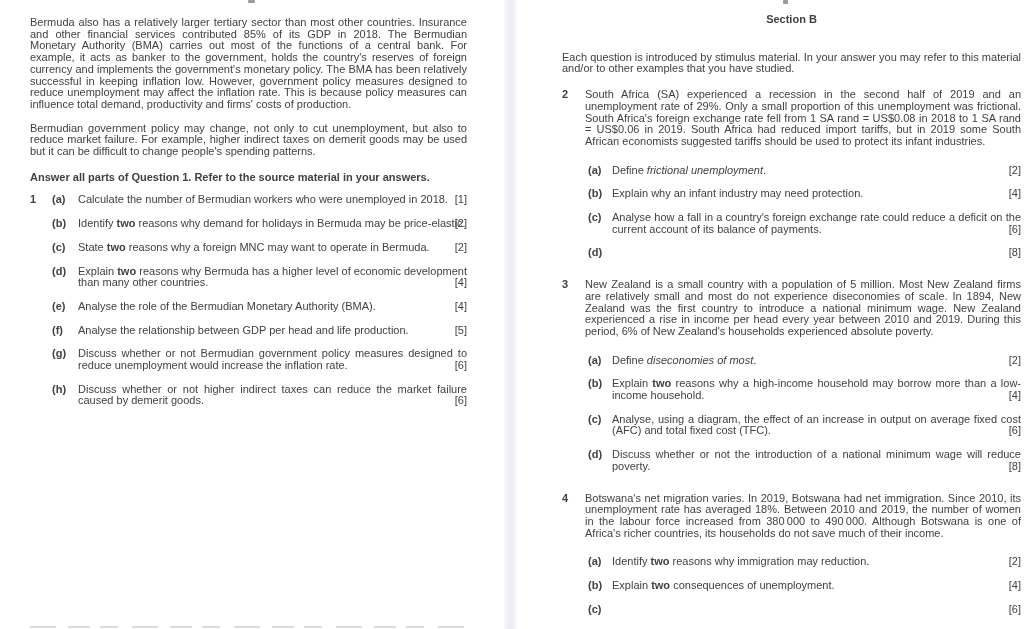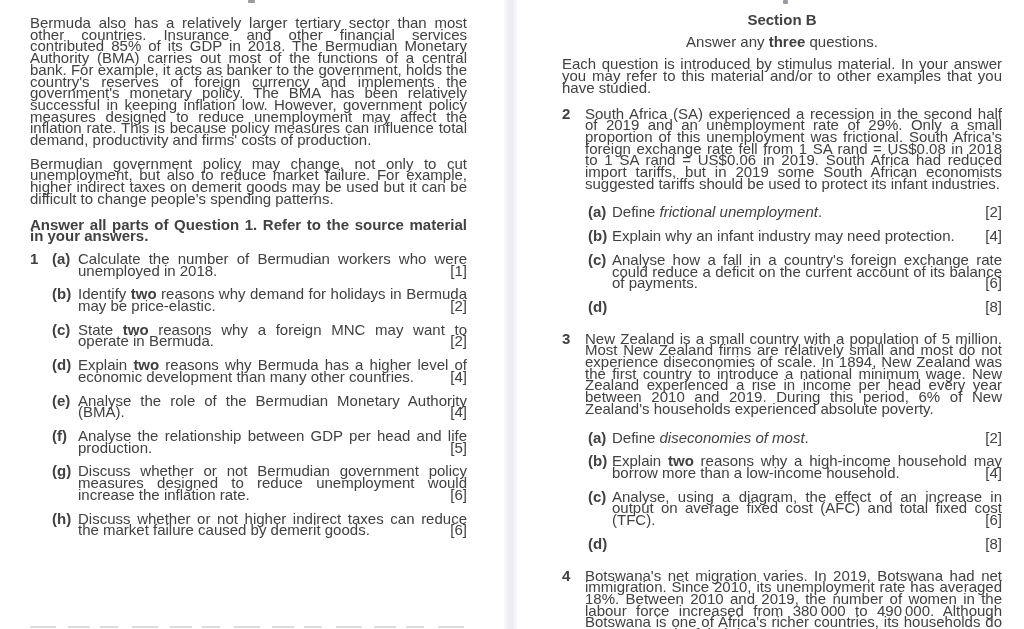--- a/index.html
+++ b/index.html
@@ -1,46 +1,46 @@
 <!DOCTYPE html>
 <html><head>
 <meta charset="utf-8">
 <style>
   html,body{margin:0;padding:0;background:#ffffff;}
   .screen{
     position:relative;width:1024px;height:629px;overflow:hidden;background:#ffffff;
     font-family:"Liberation Sans","DejaVu Sans",sans-serif;
-    font-size:15px;line-height:11.7px;color:#414141;border-radius:8px;
+    font-size:11px;line-height:11.7px;color:#414141;border-radius:8px;
     -webkit-font-smoothing:antialiased;
   }
   .divider{
     position:absolute;left:504px;top:0;width:13px;height:629px;
     background:linear-gradient(to right,#fafafc,#edeef4 35%,#edeef4 65%,#fafafc);
   }
   .page{position:absolute;top:0;height:629px;background:#ffffff;box-sizing:border-box;overflow:hidden;}
   .page.left{left:0;width:504px;padding:17px 37px 0 30px;}
-  .page.right{left:517px;width:507px;padding:14px 22px 0 45px;}
+  .page.right{left:517px;width:507px;padding:14px 3px 0 45px;}
 
   .body-par{margin:12px 0 0 0;text-align:justify;}
   .body-par.first{margin-top:0;}
   .instruction{margin-top:14px;font-weight:bold;}
 
   .q1{position:relative;margin-top:11px;}
   .q1-num{position:absolute;left:0;top:0;font-weight:bold;}
   .q1 .parts{margin-left:22px;}
 
   .parts .part-row{display:flex;margin-top:12px;}
   .parts .part-row:first-child{margin-top:0;}
   .part-label{flex:0 0 26px;font-weight:bold;}
   .part-text{flex:1;text-align:justify;position:relative;padding-right:0;}
   .marks{position:absolute;right:0;bottom:0;}
 
   .section-title{text-align:center;font-weight:bold;}
   .rubric{text-align:center;margin-top:10px;}
-  .intro{margin-top:11px;text-align:justify;}
+  .intro{margin-top:26px;text-align:justify;}
 
   .qblock{margin-top:20px;}
   .qblock.first{margin-top:14px;}
   .stim-row{display:flex;}
   .stim-num{flex:0 0 23px;font-weight:bold;}
   .stim-text{flex:1;text-align:justify;}
   .qblock .parts{margin-left:26px;margin-top:17px;}
   .qblock .part-label{flex:0 0 24px;}
 
   .frag{position:absolute;background:#9a9aa0;border-radius:1px;}
@@ -110,21 +110,20 @@
     </div>
 
     <div class="clip-strip"></div>
   </div>
 
   <div class="page right">
     <div class="frag frag-right"></div>
 
     <div class="section-title">Section B</div>
 
-    <div class="rubric"><span>Answer any </span><b>three</b><span> questions.</span></div>
 
     <p class="body-par intro">Each question is introduced by stimulus material. In your answer you may refer to this material and/or to other examples that you have studied.</p>
 
     <div id="right-questions">
         <div class="qblock first">
           <div class="stim-row">
             <span class="stim-num">2</span>
             <div class="stim-text">South Africa (SA) experienced a recession in the second half of 2019 and an unemployment rate of 29%. Only a small proportion of this unemployment was frictional. South Africa's foreign exchange rate fell from 1 SA rand = US$0.08 in 2018 to 1 SA rand = US$0.06 in 2019. South Africa had reduced import tariffs, but in 2019 some South African economists suggested tariffs should be used to protect its infant industries.</div>
           </div>
           <div class="parts">
@@ -159,21 +158,21 @@
             <div class="part-row">
               <span class="part-label">(b)</span>
               <div class="part-text"><span>Explain </span><b>two</b><span> reasons why a high-income household may borrow more than a low-income household.</span><span class="marks">[4]</span></div>
             </div>
             <div class="part-row">
               <span class="part-label">(c)</span>
               <div class="part-text"><span>Analyse, using a diagram, the effect of an increase in output on average fixed cost (AFC) and total fixed cost (TFC).</span><span class="marks">[6]</span></div>
             </div>
             <div class="part-row">
               <span class="part-label">(d)</span>
-              <div class="part-text"><span class="marks">[8]</span></div>
+              <div class="part-text"><span>Discuss whether or not the introduction of a national minimum wage will reduce poverty.</span><span class="marks">[8]</span></div>
             </div>
           </div>
         </div>
         <div class="qblock">
           <div class="stim-row">
             <span class="stim-num">4</span>
             <div class="stim-text">Botswana's net migration varies. In 2019, Botswana had net immigration. Since 2010, its unemployment rate has averaged 18%. Between 2010 and 2019, the number of women in the labour force increased from 380 000 to 490 000. Although Botswana is one of Africa's richer countries, its households do not save much of their income.</div>
           </div>
           <div class="parts">
             <div class="part-row">

